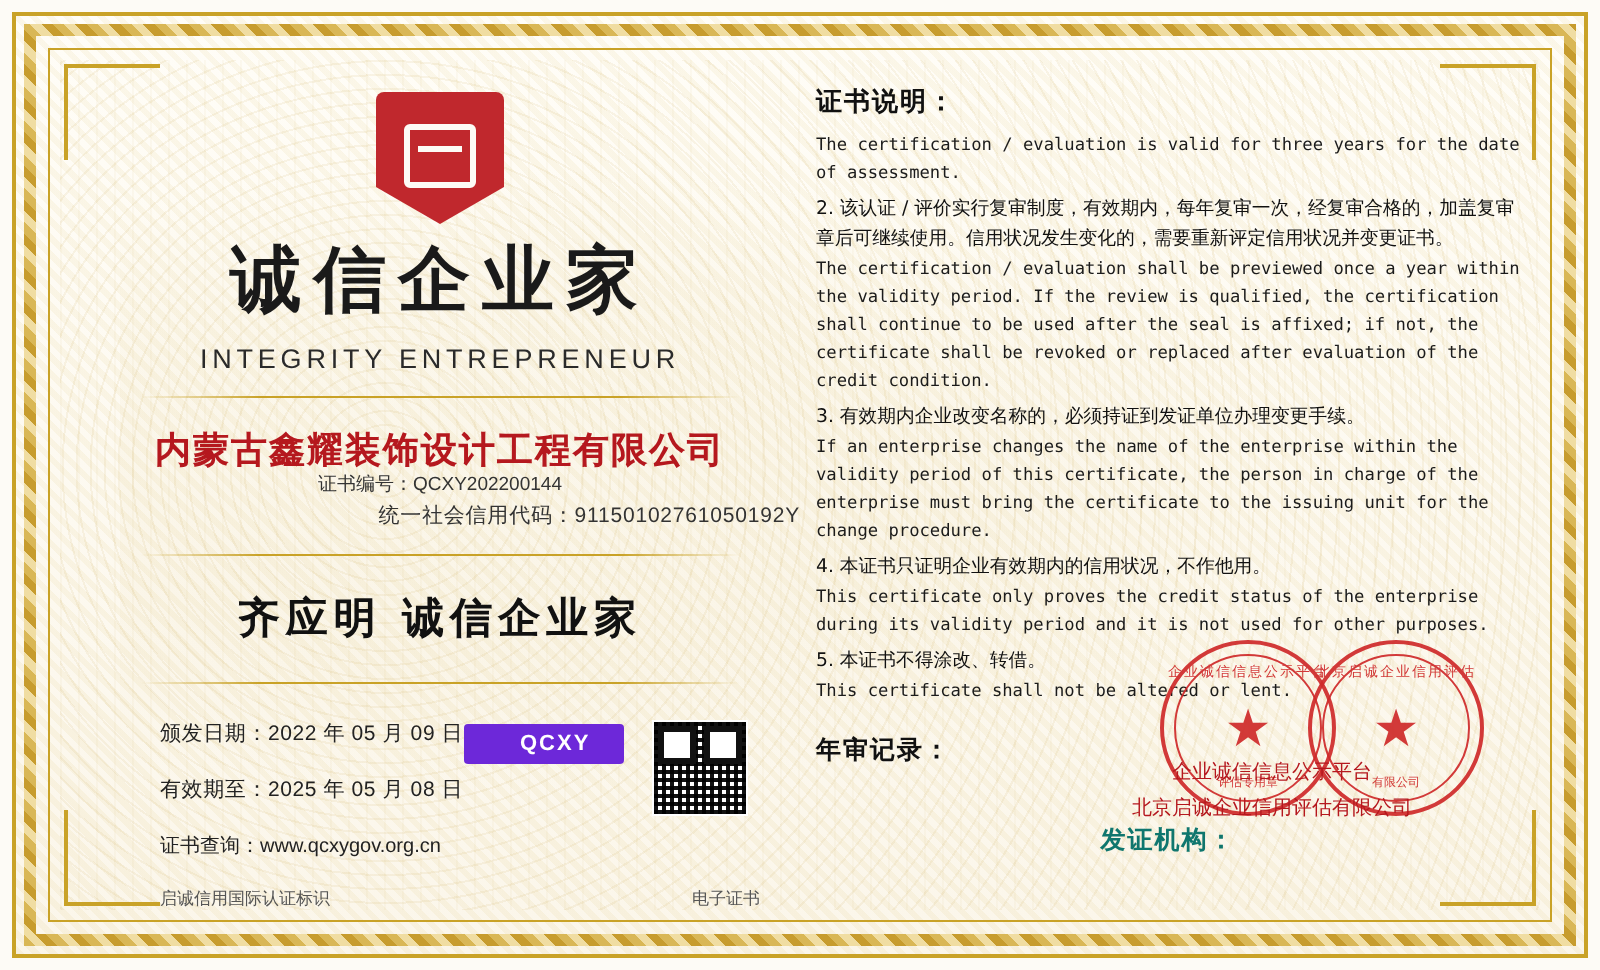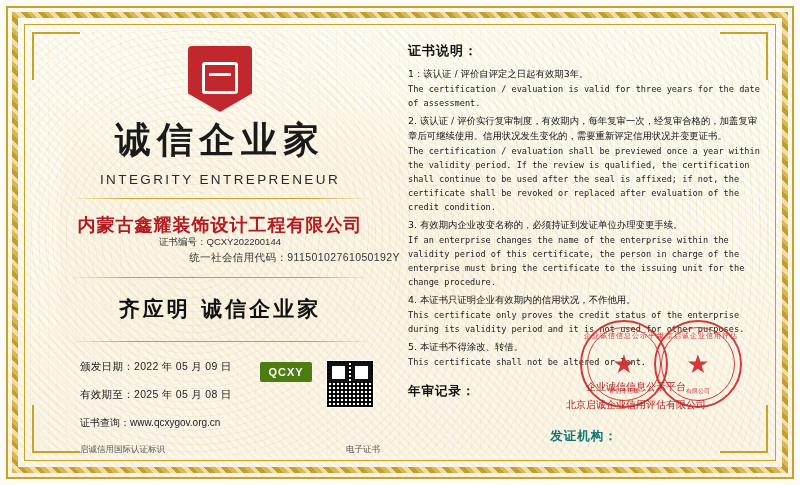--- a/index.html
+++ b/index.html
@@ -171,28 +171,28 @@
     color: #222;
     margin-bottom: 14px;
     letter-spacing: 0.3px;
   }
   .qcxy-logo {
     position: absolute;
     right: 88px;
     top: 2px;
     width: 52px;
     height: 20px;
-    background: #4d7c0f;
+    background: #6d28d9;
     color: #fff;
     font-size: 11px;
     font-weight: bold;
     letter-spacing: 1px;
-    text-align: center;
     line-height: 20px;
     border-radius: 2px;
+    padding-left: 28px;
   }
   .qr {
     position: absolute;
     right: 26px;
     top: 0px;
     width: 46px;
     height: 46px;
     background:
       repeating-linear-gradient(0deg, #111 0 2px, #fff 2px 4px),
       repeating-linear-gradient(90deg, #111 0 2px, #fff 2px 4px);
@@ -374,21 +374,20 @@
         <span>启诚信用国际认证标识</span>
         <span>电子证书</span>
       </div>
     </div>
     <div class="cert-no-hold" style="position:absolute; left:0; top:198px; width:100%; font-size:9.5px; color:#333;">证书编号：QCXY202200144</div>
   </div>
 
   <div class="right-panel">
     <div class="sec-title">证书说明：</div>
 
-    <div class="note-cn">1：该认证 / 评价自评定之日起有效期3年。</div>
     <div class="note-en">The certification / evaluation is valid for three years for the date of assessment.</div>
 
     <div class="note-cn">2. 该认证 / 评价实行复审制度，有效期内，每年复审一次，经复审合格的，加盖复审章后可继续使用。信用状况发生变化的，需要重新评定信用状况并变更证书。</div>
     <div class="note-en">The certification / evaluation shall be previewed once a year within the validity period. If the review is qualified, the certification shall continue to be used after the seal is affixed; if not, the certificate shall be revoked or replaced after evaluation of the credit condition.</div>
 
     <div class="note-cn">3. 有效期内企业改变名称的，必须持证到发证单位办理变更手续。</div>
     <div class="note-en">If an enterprise changes the name of the enterprise within the validity period of this certificate, the person in charge of the enterprise must bring the certificate to the issuing unit for the change procedure.</div>
 
     <div class="note-cn">4. 本证书只证明企业有效期内的信用状况，不作他用。</div>
     <div class="note-en">This certificate only proves the credit status of the enterprise during its validity period and it is not used for other purposes.</div>

